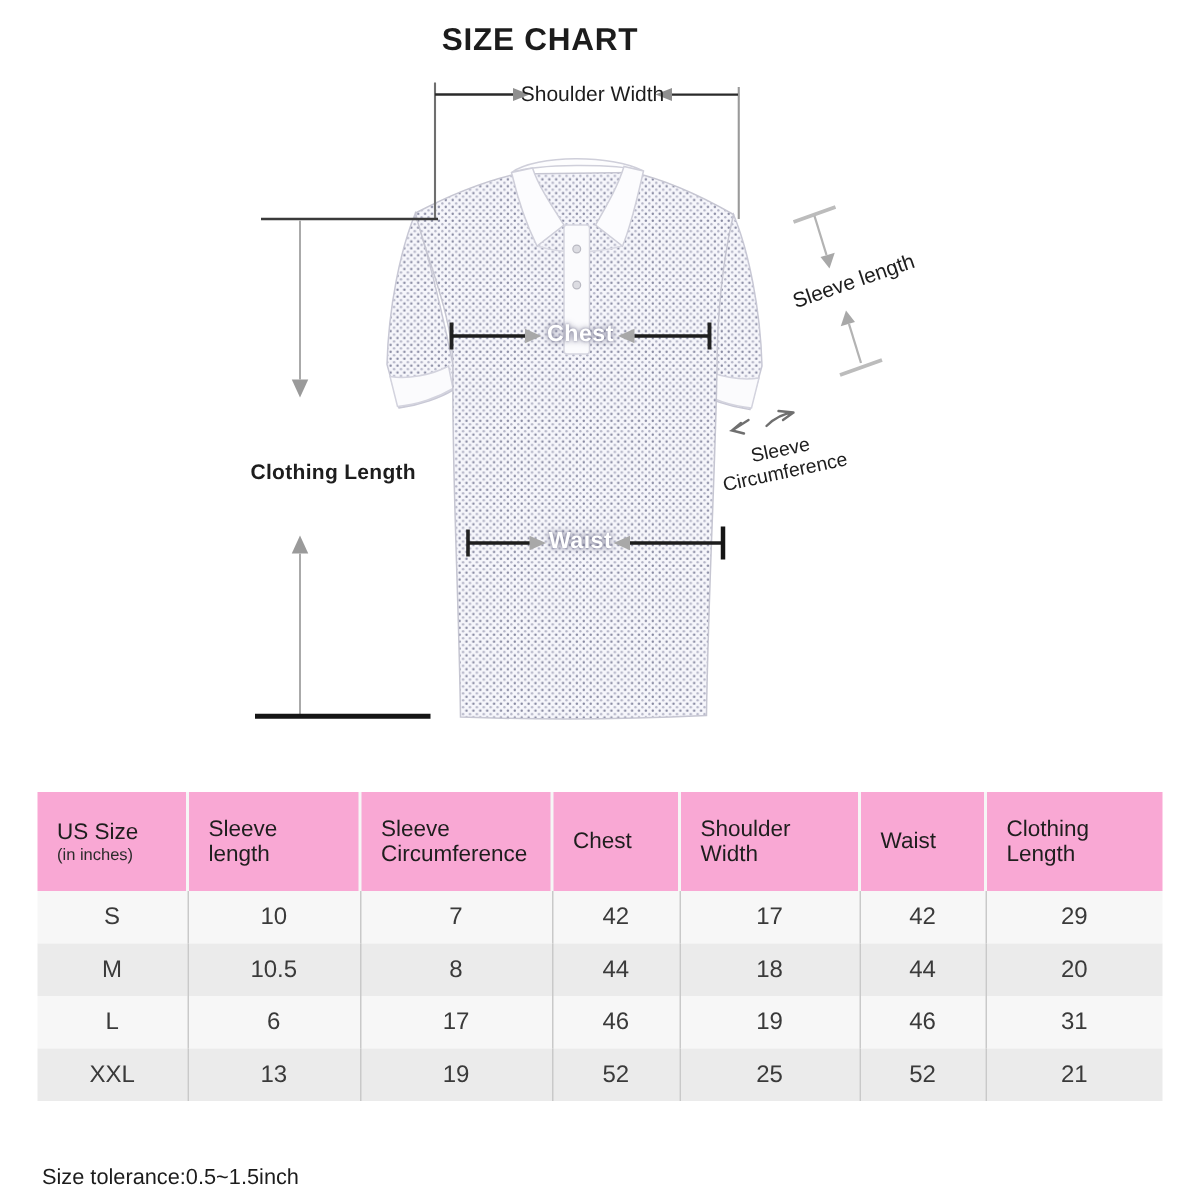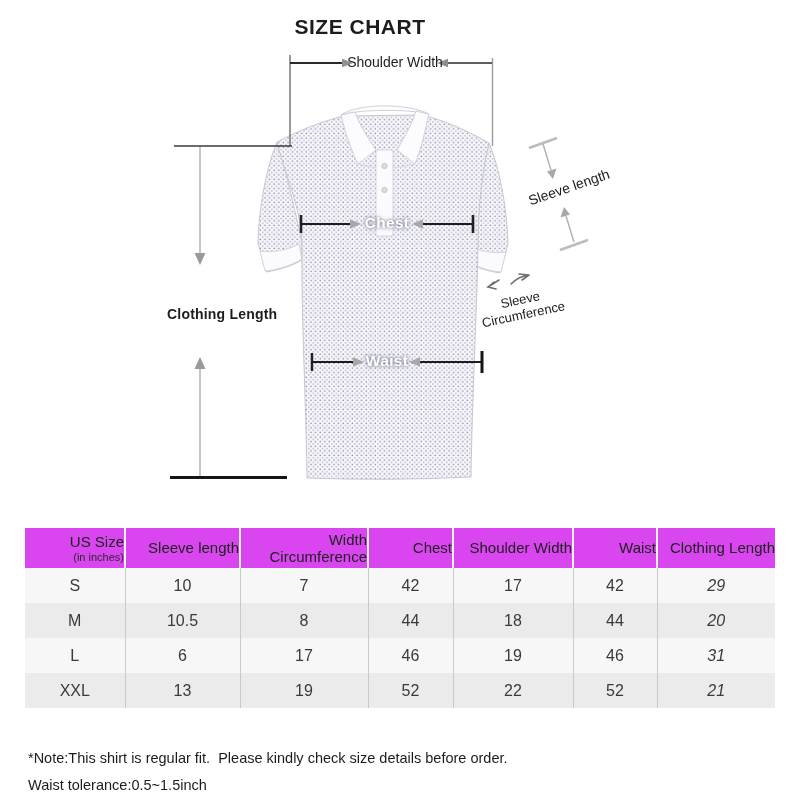--- a/index.html
+++ b/index.html
@@ -19,28 +19,28 @@
   .lbl-sleeve-circ{left:466px;top:293px;width:112px;text-align:center;font-size:13px;
                    line-height:1.15;transform:rotate(-12deg);}
   .lbl-clothing{left:167px;top:306px;font-size:14px;font-weight:600;letter-spacing:.2px;}
   .lbl-on-shirt{color:#fff;font-weight:700;font-size:15.5px;letter-spacing:.3px;text-align:center;
                 text-shadow:0 0 4px rgba(125,125,150,.95),0 0 2px rgba(125,125,150,.8);}
   .lbl-chest{left:356px;top:214px;width:62px;}
   .lbl-waist{left:356px;top:352px;width:62px;}
 
   table.size-table{position:absolute;left:25px;top:528px;width:750px;
                    border-collapse:collapse;table-layout:fixed;}
-  .size-table thead th{background:#d946ef;height:40px;font-weight:400;font-size:15px;
-                       color:#1e1e1e;text-align:right;vertical-align:middle;line-height:1.15;
-                       border-right:2px solid #f6f6f6;padding:0;}
+  .size-table thead th{background:#f9a8d4;height:40px;font-weight:400;font-size:15px;
+                       color:#1e1e1e;text-align:left;vertical-align:middle;line-height:1.15;
+                       border-right:2px solid #f6f6f6;padding:13px;}
   .size-table thead th:last-child{border-right:none;}
-  .size-table thead .h-sub{font-size:11px;color:#2b2b2b;margin-top:1px;margin-left:20px;}
+  .size-table thead .h-sub{font-size:11px;color:#2b2b2b;margin-top:1px;}
   .size-table tbody td{height:35px;text-align:center;vertical-align:middle;font-size:16px;
                        color:#3a3a3a;border-right:1px solid #c9c9c9;padding:0;}
-  .size-table tbody td:last-child{border-right:none;font-style:italic;}
+  .size-table tbody td:last-child{border-right:none;}
   .size-table tbody tr:nth-child(odd) td{background:#f7f7f7;}
   .size-table tbody tr:nth-child(even) td{background:#ebebeb;}
 
   .note{position:absolute;left:28px;font-size:14.5px;color:#1c1c1c;white-space:pre;}
   .note-1{top:750px;}
   .note-2{top:777px;}
 </style>
 </head>
 <body>
 
@@ -147,21 +147,21 @@
         <col style="width:84px">
         <col style="width:118px">
     </colgroup>
     <thead>
       <tr>
         <th>
           <div>US Size</div>
           <div class="h-sub">(in inches)</div>
         </th>
         <th>Sleeve length</th>
-        <th>Width Circumference</th>
+        <th>Sleeve Circumference</th>
         <th>Chest</th>
         <th>Shoulder Width</th>
         <th>Waist</th>
         <th>Clothing Length</th>
       </tr>
     </thead>
     <tbody>
       <tr>
         <td>S</td>
         <td>10</td>
@@ -187,23 +187,22 @@
         <td>46</td>
         <td>19</td>
         <td>46</td>
         <td>31</td>
       </tr>
       <tr>
         <td>XXL</td>
         <td>13</td>
         <td>19</td>
         <td>52</td>
-        <td>22</td>
+        <td>25</td>
         <td>52</td>
         <td>21</td>
       </tr>
     </tbody>
   </table>
 
-  <div class="note note-1">*Note:This shirt is regular fit.  Please kindly check size details before order.</div>
-  <div class="note note-2">Waist tolerance:0.5~1.5inch</div>
+  <div class="note note-2">Size tolerance:0.5~1.5inch</div>
 
 </div>
 
 </body></html>

